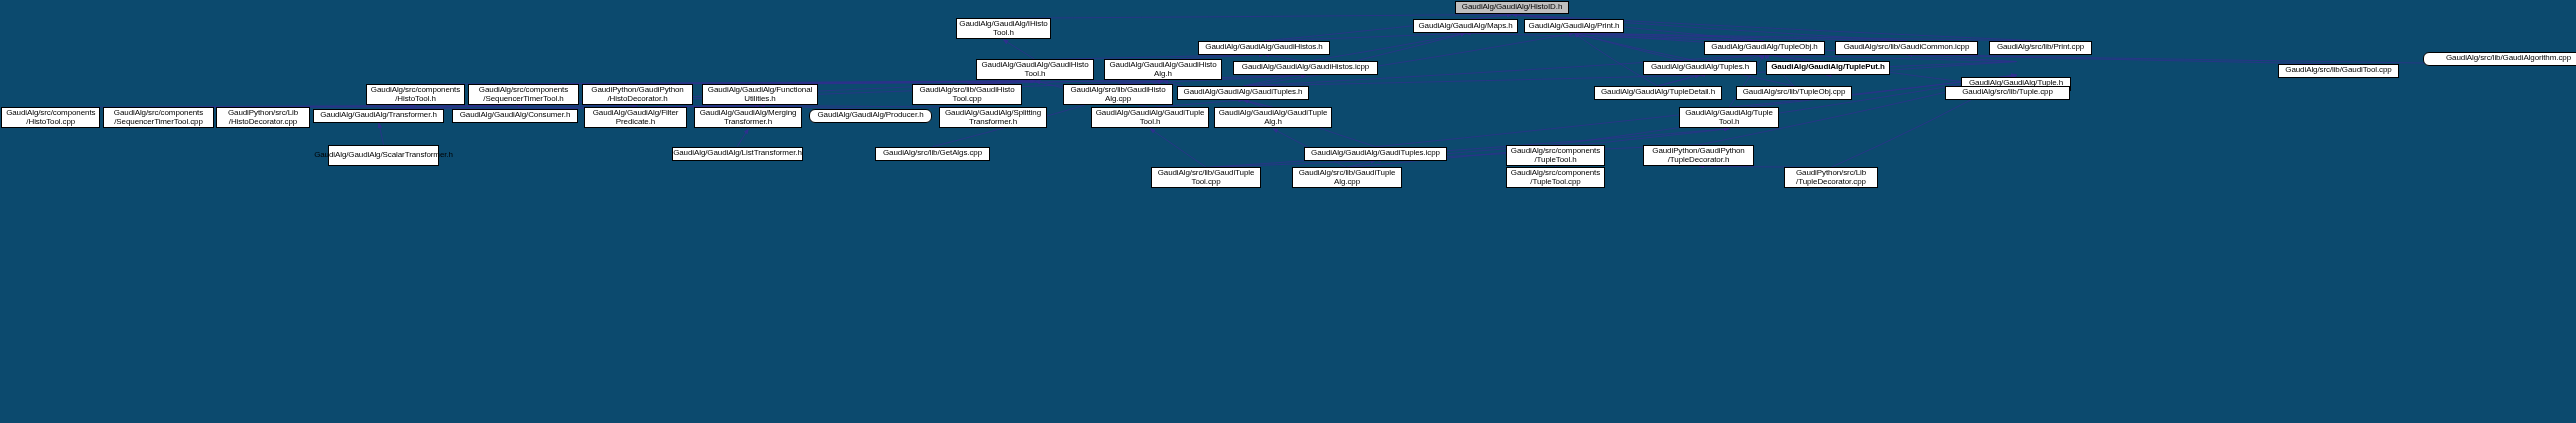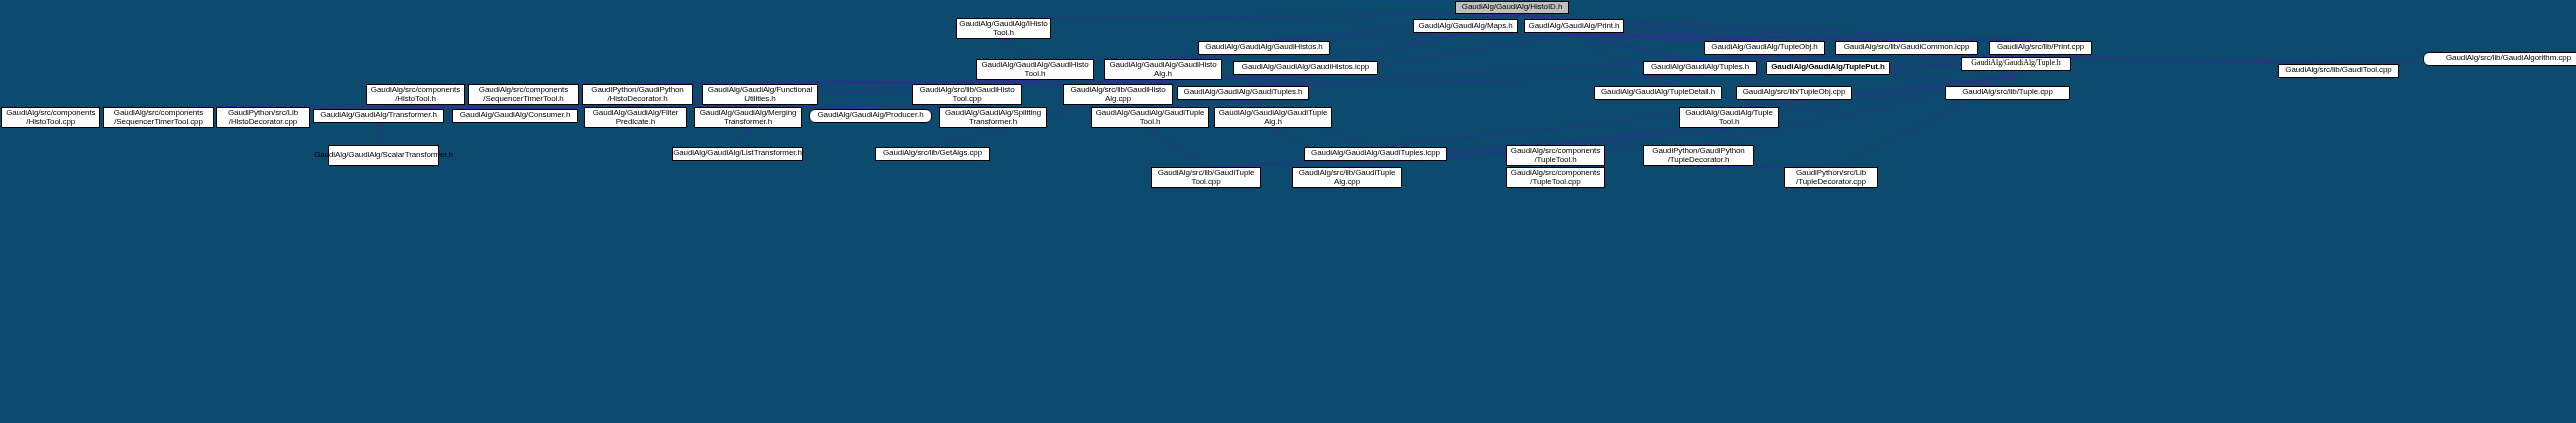--- a/index.html
+++ b/index.html
@@ -152,21 +152,21 @@
       <div class="node bold" style="left: 1704px; top: 41px; width: 121px; height: 13.6px;"><span>GaudiAlg/GaudiAlg/TupleObj.h</span></div>
       <div class="node" style="left: 1835px; top: 41px; width: 143px; height: 13.6px;"><span>GaudiAlg/src/lib/GaudiCommon.icpp</span></div>
       <div class="node" style="left: 1989px; top: 41px; width: 103px; height: 13.6px;"><span>GaudiAlg/src/lib/Print.cpp</span></div>
       <div class="node bold" style="left: 976px; top: 59px; width: 118px; height: 21px;"><span>GaudiAlg/GaudiAlg/GaudiHisto
 Tool.h</span></div>
       <div class="node bold" style="left: 1104px; top: 59px; width: 118px; height: 21px;"><span>GaudiAlg/GaudiAlg/GaudiHisto
 Alg.h</span></div>
       <div class="node bold" style="left: 1233px; top: 61px; width: 145px; height: 13.6px;"><span>GaudiAlg/GaudiAlg/GaudiHistos.icpp</span></div>
       <div class="node bold" style="left: 1643px; top: 61px; width: 114px; height: 13.6px;"><span>GaudiAlg/GaudiAlg/Tuples.h</span></div>
       <div class="node" style="left: 1766px; top: 61px; width: 124px; height: 13.6px; font-weight: bold;"><span>GaudiAlg/GaudiAlg/TuplePut.h</span></div>
-      <div class="node bold" style="left: 1961px; top: 57px; width: 110px; height: 13.6px; font-family: Liberation Serif, serif;"><span>GaudiAlg/GaudiAlg/Tuple.h</span></div>
+      <div class="node bold" style="left: 1961px; top: 77px; width: 110px; height: 13.6px;"><span>GaudiAlg/GaudiAlg/Tuple.h</span></div>
       <div class="node" style="left: 2278px; top: 64px; width: 121px; height: 13.6px;"><span>GaudiAlg/src/lib/GaudiTool.cpp</span></div>
       <div class="node" style="left: 2423px; top: 52px; width: 171px; height: 13.6px; border-radius: 6px;"><span>GaudiAlg/src/lib/GaudiAlgorithm.cpp</span></div>
       <div class="node" style="left: 366px; top: 84px; width: 99px; height: 21px;"><span>GaudiAlg/src/components
 /HistoTool.h</span></div>
       <div class="node" style="left: 468px; top: 84px; width: 111px; height: 21px;"><span>GaudiAlg/src/components
 /SequencerTimerTool.h</span></div>
       <div class="node" style="left: 582px; top: 84px; width: 111px; height: 21px;"><span>GaudiPython/GaudiPython
 /HistoDecorator.h</span></div>
       <div class="node bold" style="left: 702px; top: 84px; width: 116px; height: 21px;"><span>GaudiAlg/GaudiAlg/Functional
 Utilities.h</span></div>

